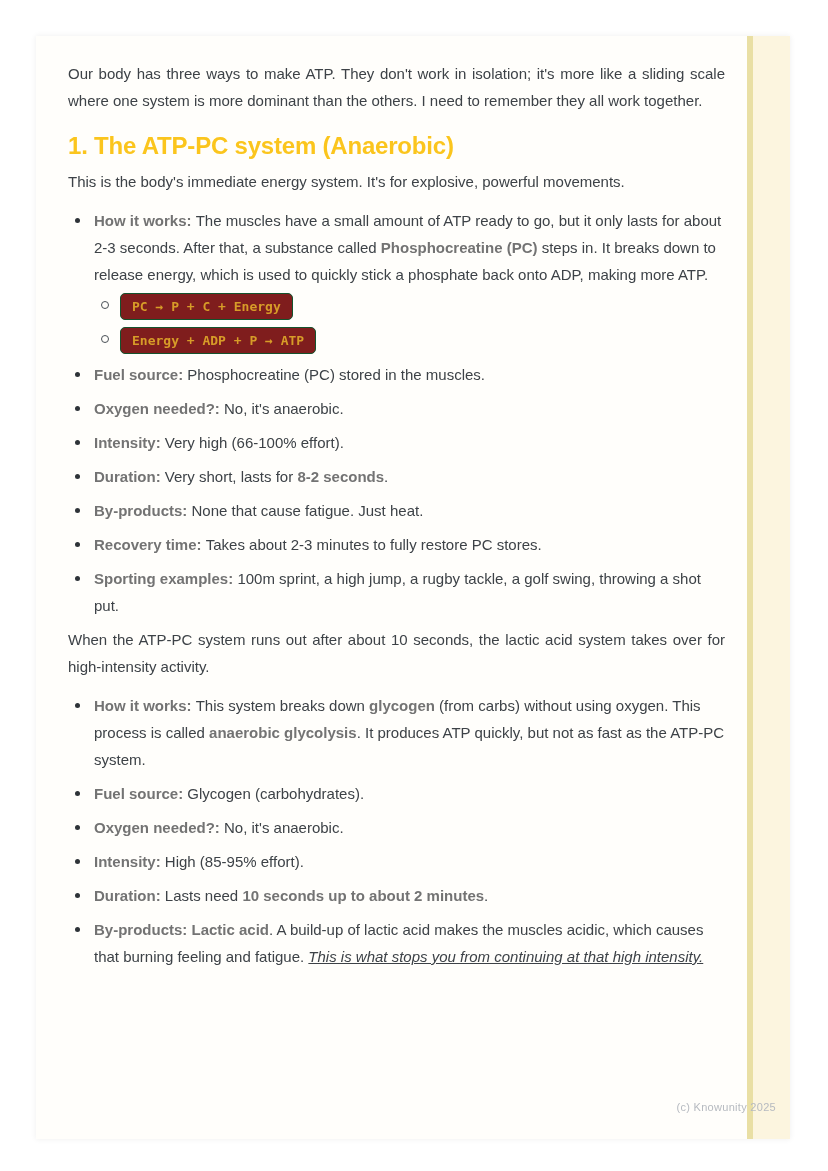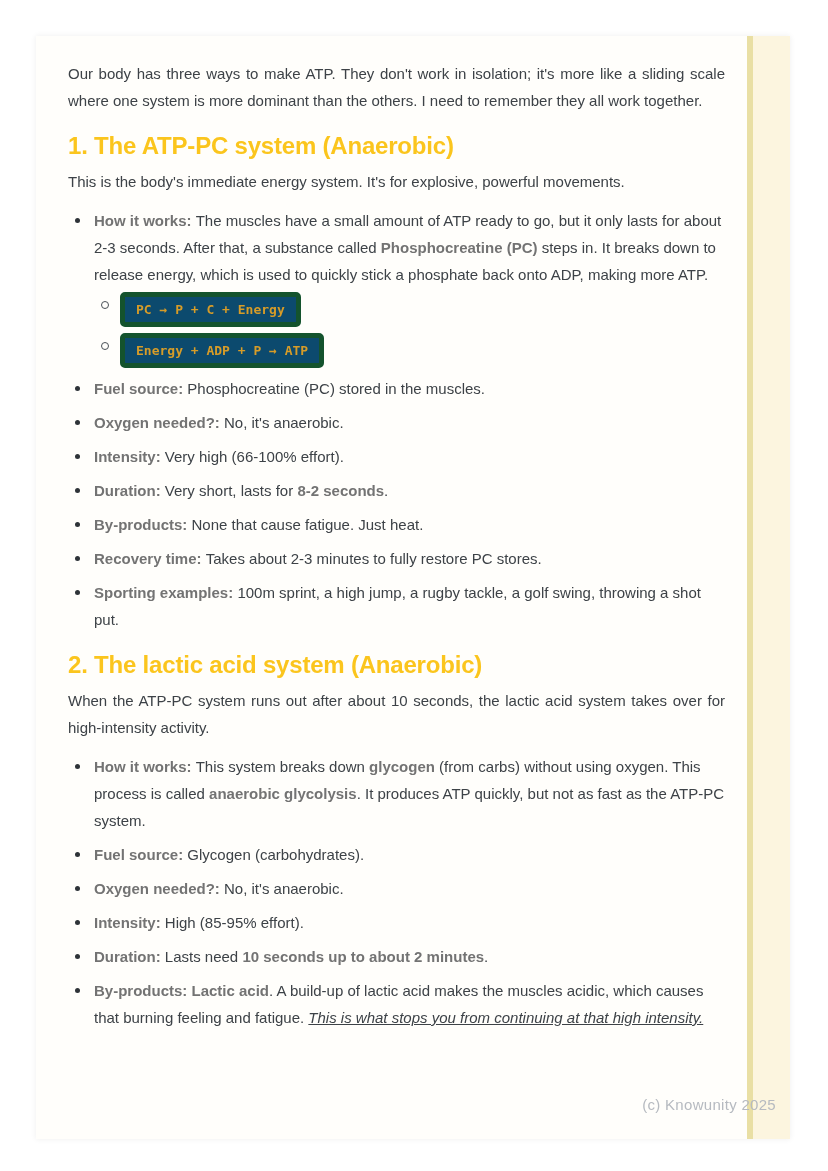--- a/index.html
+++ b/index.html
@@ -83,29 +83,29 @@
     background:transparent;
     box-sizing:content-box;
   }
   .chip{
     display:inline-block;
     font-family:"DejaVu Sans Mono", monospace;
     font-size:13px;
     line-height:19px;
     font-weight:700;
     color:#d79c28;
-    background:#0c4a6e;
-    border:5px solid #14532d;
+    background:#7f1d1d;
+    border:1px solid #14532d;
     border-radius:5px;
     padding:3px 11px;
   }
   .watermark{
     position:absolute;
     right:14px; bottom:26px;
-    font-size:15px;
+    font-size:11px;
     letter-spacing:0.3px;
     color:#b6bac0;
     z-index:2;
   }
 </style>
 </head>
 <body>
 
 <div class="page">
   <div class="side-band"></div>
@@ -124,21 +124,20 @@
             <li><span class="dot"></span><span><span class="b">Fuel source: </span><span>Phosphocreatine (PC) stored in the muscles.</span></span></li>
             <li><span class="dot"></span><span><span class="b">Oxygen needed?: </span><span>No, it's anaerobic.</span></span></li>
             <li><span class="dot"></span><span><span class="b">Intensity: </span><span>Very high (66-100% effort).</span></span></li>
             <li><span class="dot"></span><span><span class="b">Duration: </span><span>Very short, lasts for </span><span class="b">8-2 seconds</span><span>.</span></span></li>
             <li><span class="dot"></span><span><span class="b">By-products: </span><span>None that cause fatigue. Just heat.</span></span></li>
             <li><span class="dot"></span><span><span class="b">Recovery time: </span><span>Takes about 2-3 minutes to fully restore PC stores.</span></span></li>
             <li><span class="dot"></span><span><span class="b">Sporting examples: </span><span>100m sprint, a high jump, a rugby tackle, a golf swing, throwing a shot put.</span></span></li>
           </ul>
         </div>
         <div class="section">
-          <h2 class="sec-head">2. The lactic acid system (Anaerobic)</h2>
           <p class="para">When the ATP-PC system runs out after about 10 seconds, the lactic acid system takes over for high-intensity activity.</p>
           <ul class="main">
             <li><span class="dot"></span><span><span class="b">How it works: </span><span>This system breaks down </span><span class="b">glycogen</span><span> (from carbs) without using oxygen. This process is called </span><span class="b">anaerobic glycolysis</span><span>. It produces ATP quickly, but not as fast as the ATP-PC system.</span></span></li>
             <li><span class="dot"></span><span><span class="b">Fuel source: </span><span>Glycogen (carbohydrates).</span></span></li>
             <li><span class="dot"></span><span><span class="b">Oxygen needed?: </span><span>No, it's anaerobic.</span></span></li>
             <li><span class="dot"></span><span><span class="b">Intensity: </span><span>High (85-95% effort).</span></span></li>
             <li><span class="dot"></span><span><span class="b">Duration: </span><span>Lasts need </span><span class="b">10 seconds up to about 2 minutes</span><span>.</span></span></li>
             <li><span class="dot"></span><span><span class="b">By-products: Lactic acid</span><span>. A build-up of lactic acid makes the muscles acidic, which causes that burning feeling and fatigue. </span><span class=" i">This is what stops you from continuing at that high intensity.</span></span></li>
           </ul>
         </div>

